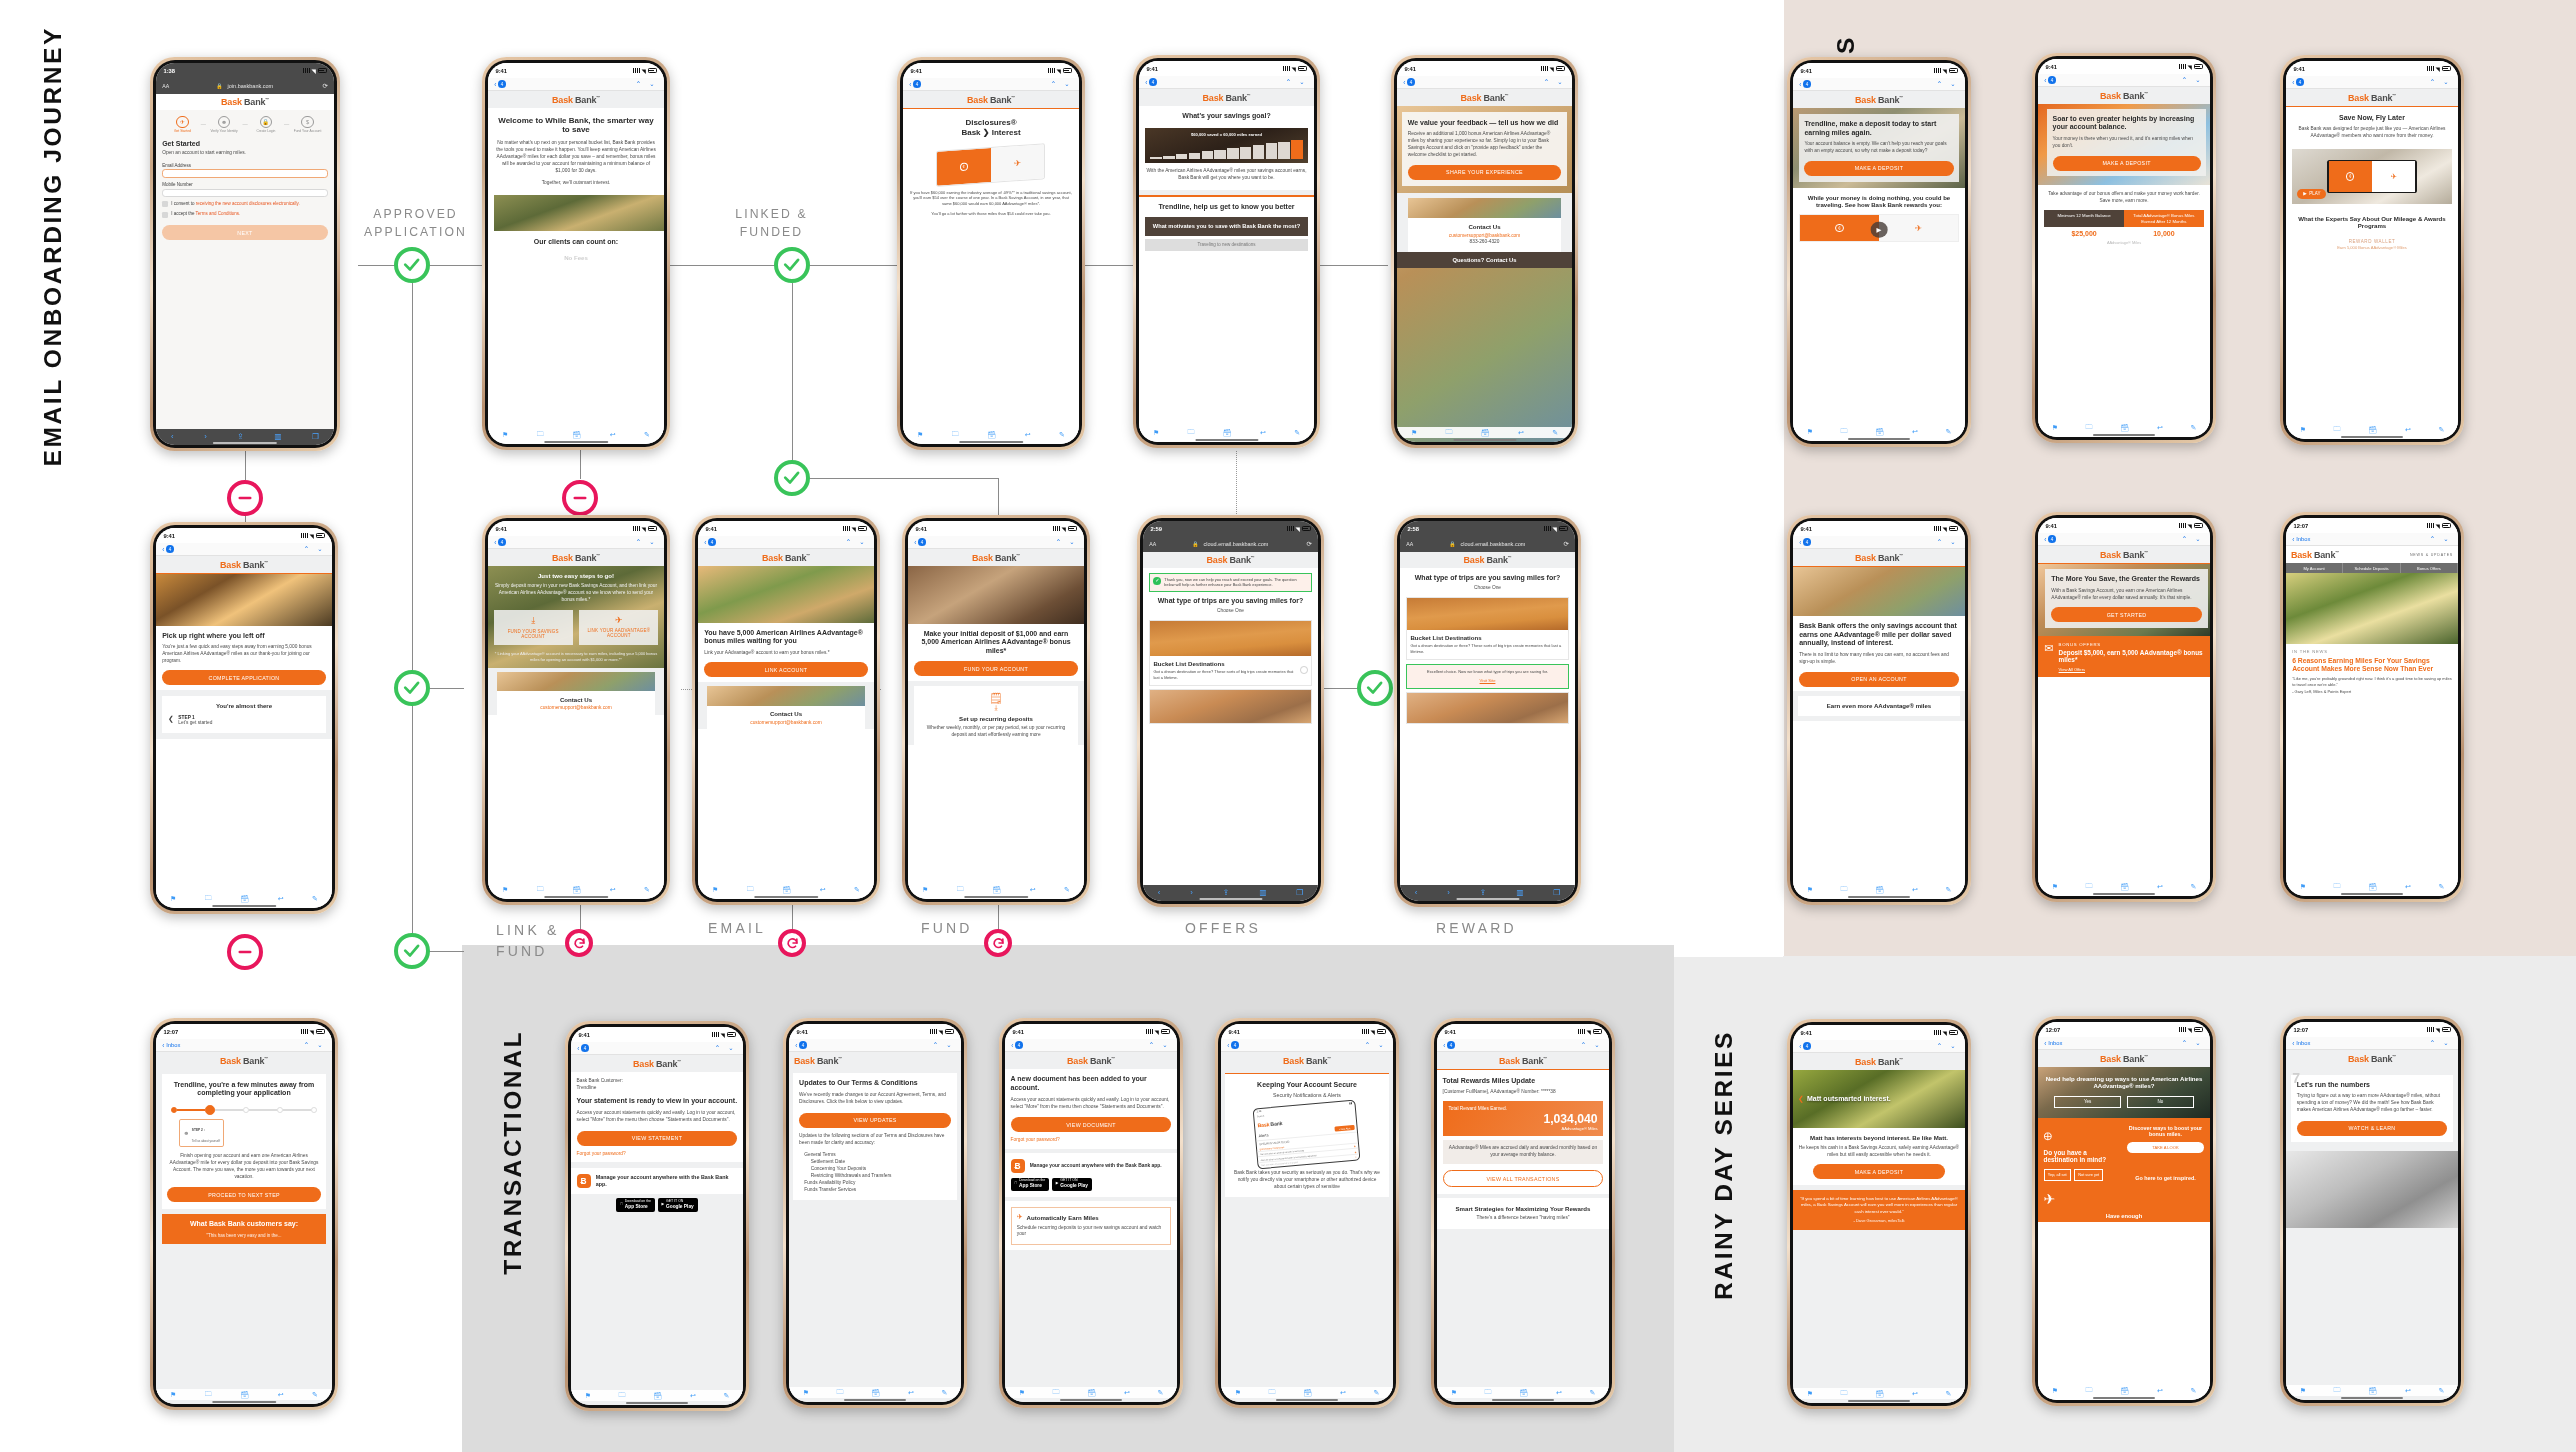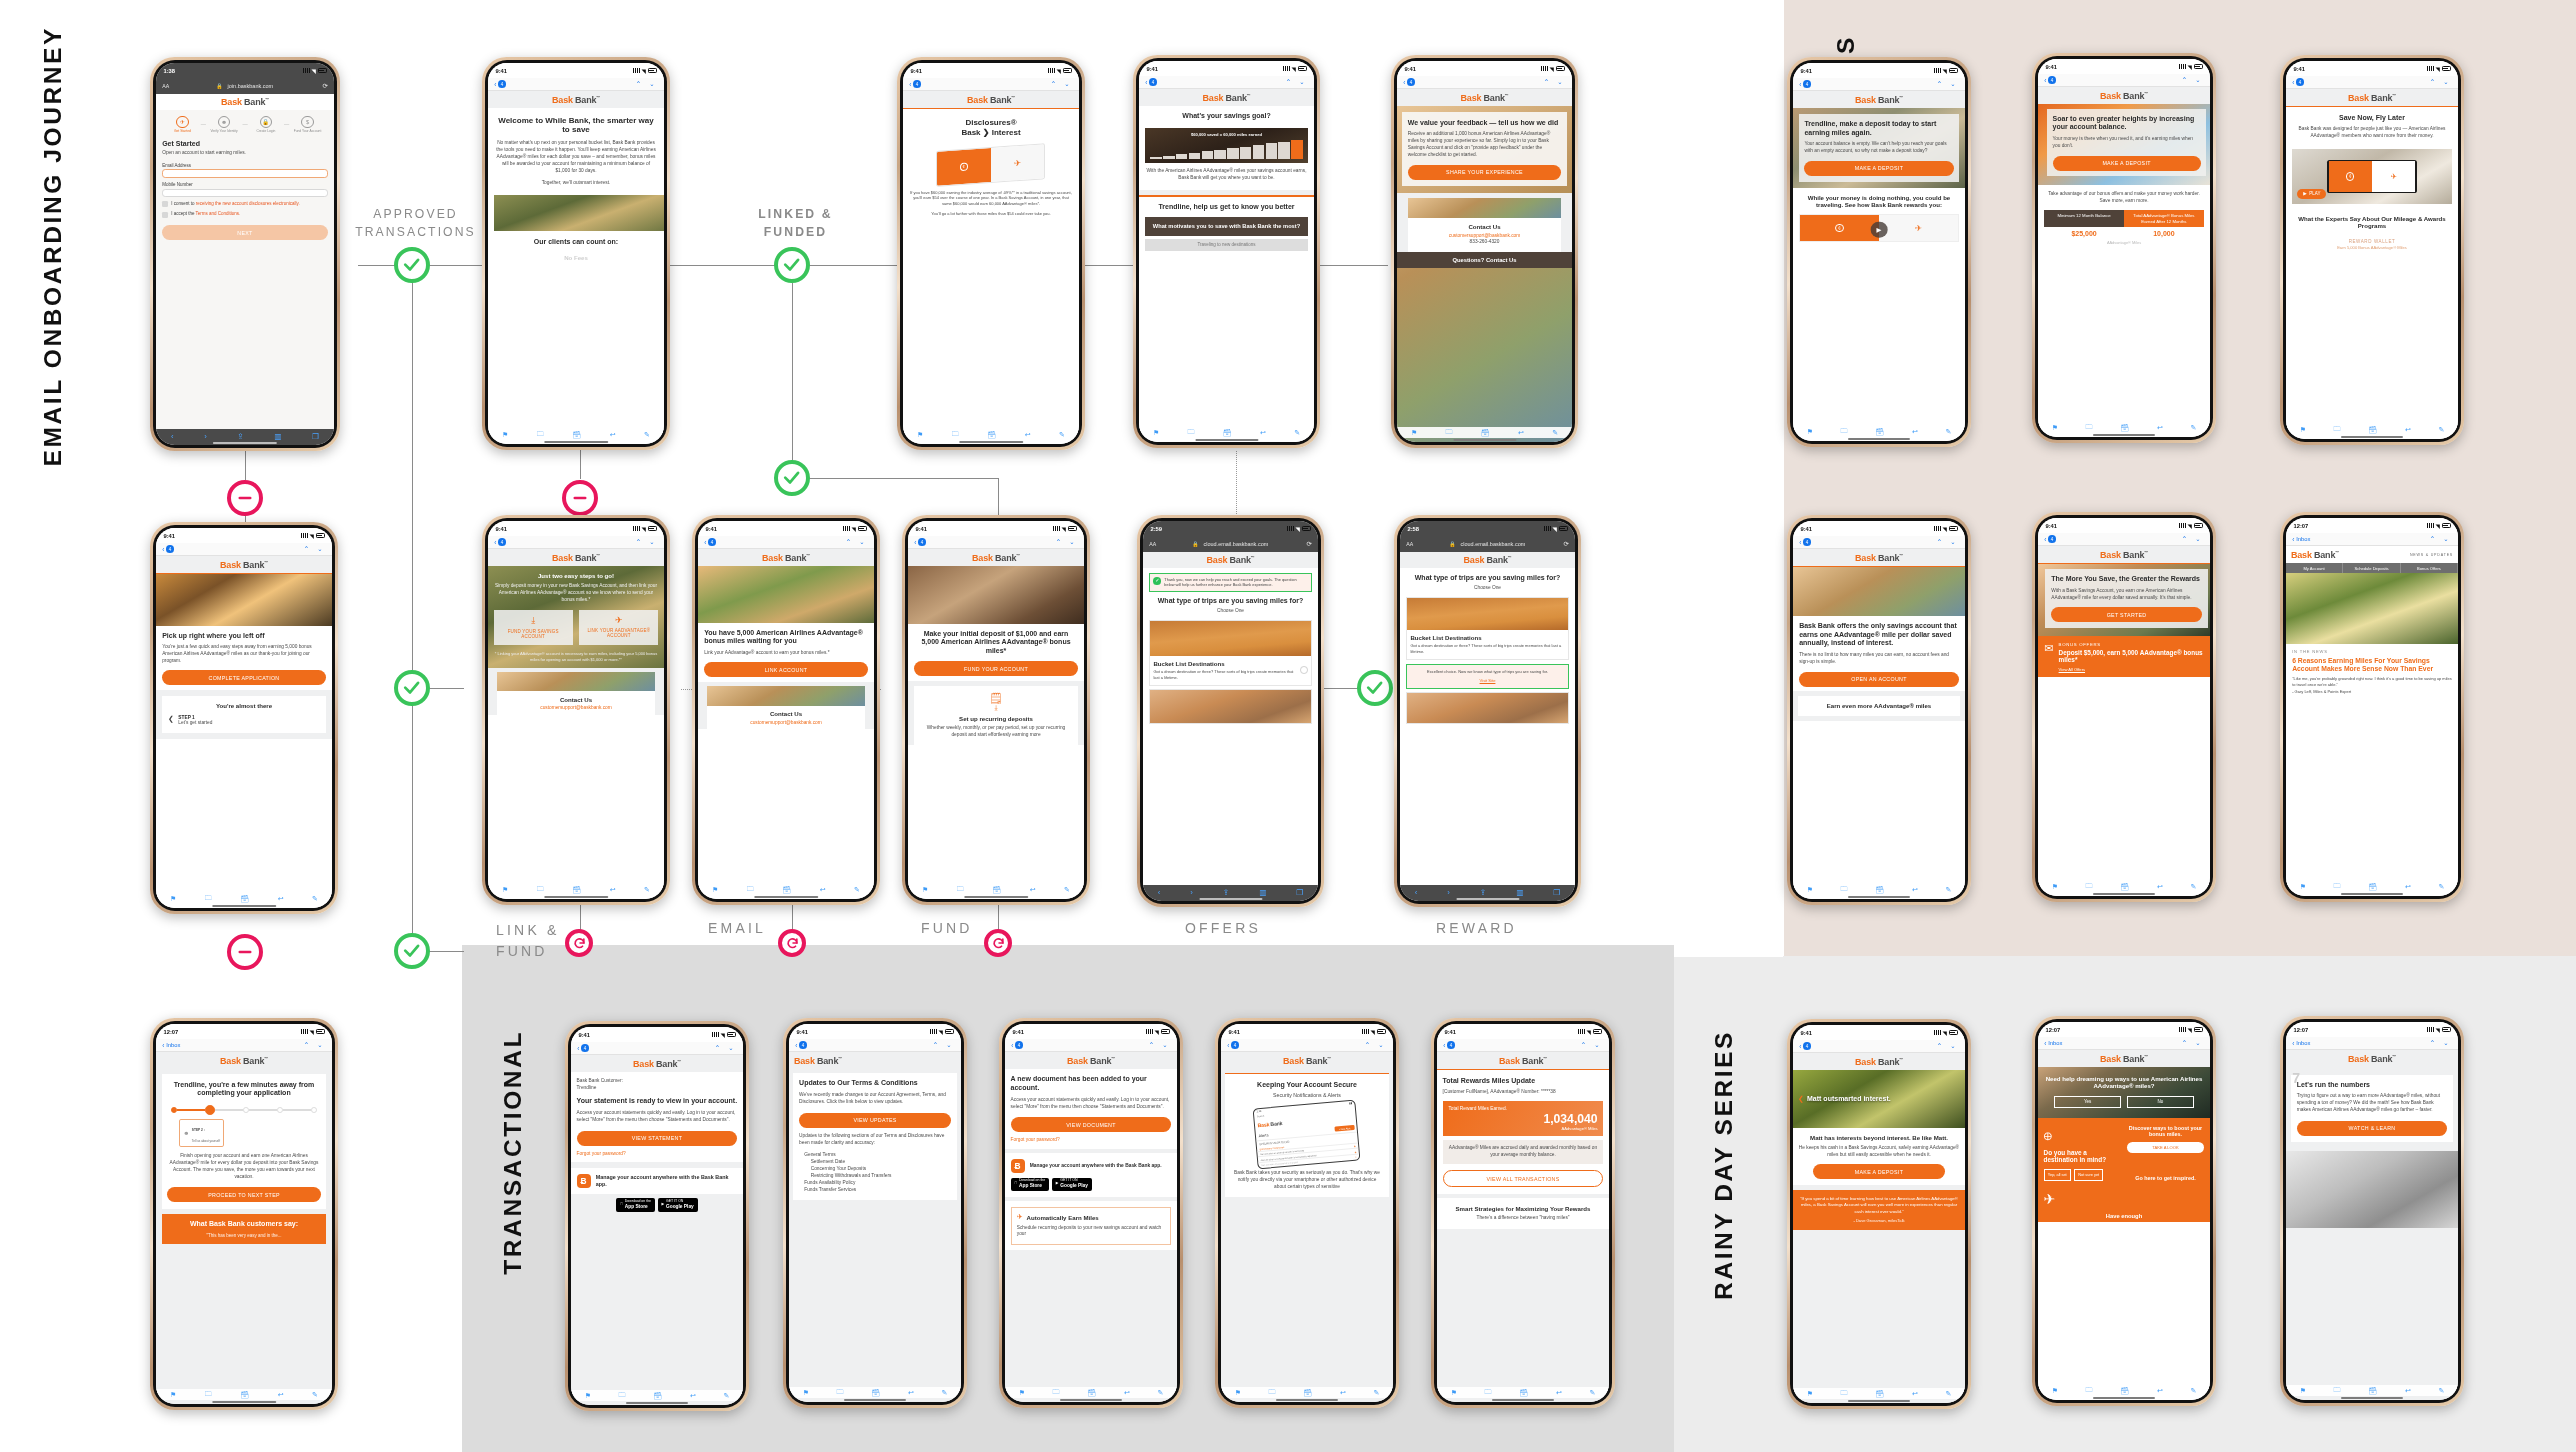--- a/index.html
+++ b/index.html
@@ -357,22 +357,22 @@
     </svg>
 </div>
 <div class="node reload" style="left:984px; top:929px;">
   <svg width="13" height="13" viewBox="0 0 24 24" fill="none" stroke="#e8165c" stroke-width="3" stroke-linecap="round">
       <path d="M20 11a8 8 0 1 0-2.3 6"></path>
       <polyline points="20,4 20,11 13,11"></polyline>
     </svg>
 </div>
 
 <div class="conn-label" style="left:348px; top:206px; width:135px; white-space:pre-line;">APPROVED
-TRANSACTIONS</div>
-<div class="conn-label" style="left:728px; top:206px; width:135px; white-space:pre-line;font-weight:bold;">LINKED &amp;
+APPLICATION</div>
+<div class="conn-label" style="left:704px; top:206px; width:135px; white-space:pre-line;">LINKED &amp;
 FUNDED</div>
 
 <div class="stage-label" style="left:496px; top:920px; white-space:pre-line; line-height:1.5;">LINK &amp;
 FUND</div>
 <div class="stage-label" style="left:708px; top:920px;">EMAIL</div>
 <div class="stage-label" style="left:921px; top:920px;">FUND</div>
 <div class="stage-label" style="left:1185px; top:920px;">OFFERS</div>
 <div class="stage-label" style="left:1436px; top:920px;">REWARD</div>
 
 <div class="phone" style="left:150px; top:57px; width:190px; height:394px;">

